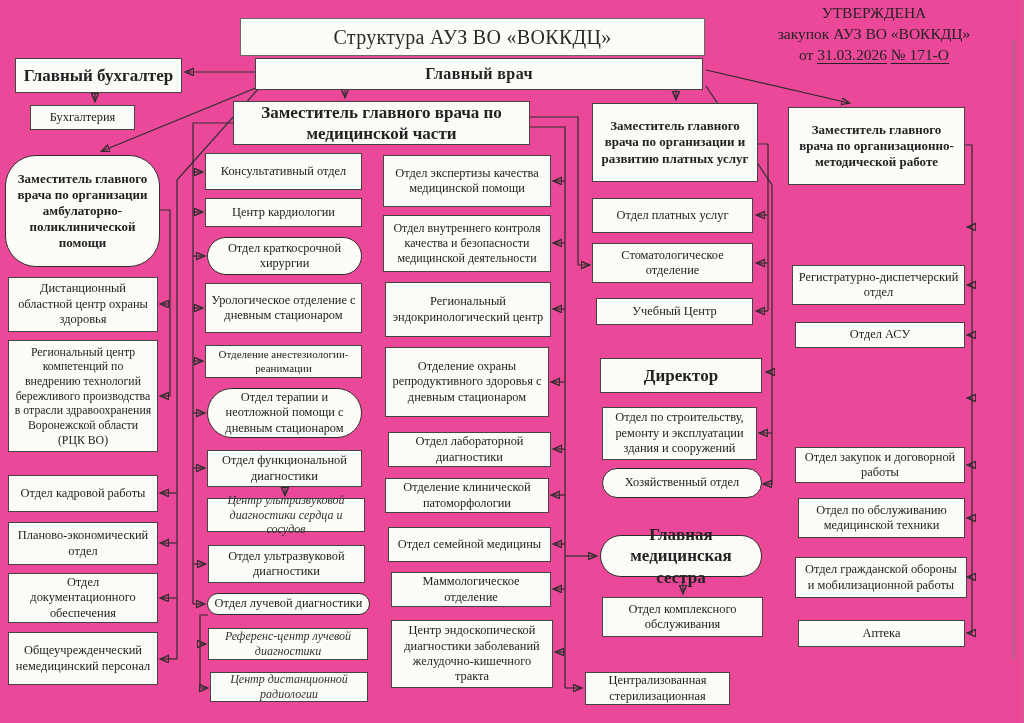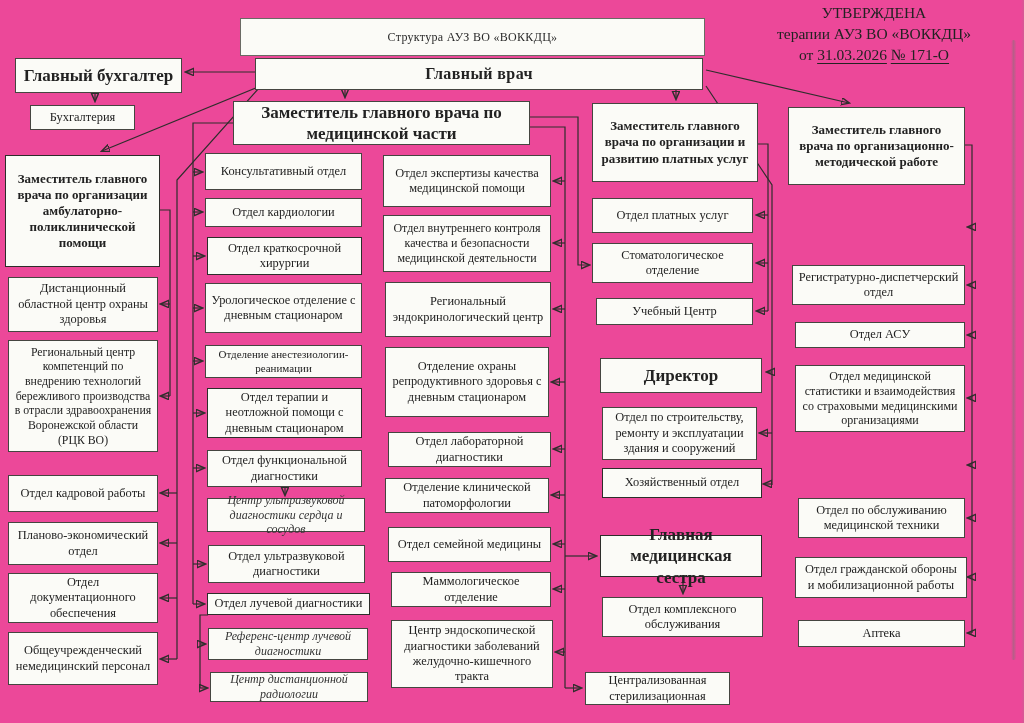--- a/index.html
+++ b/index.html
@@ -32,22 +32,22 @@
     border:1px solid #454540;
     background:#fbfbf7;
     display:flex;align-items:center;justify-content:center;
     text-align:center;
     font-size:12.4px;line-height:1.24;
     padding:2px 5px;
     color:#222;
   }
   .node.b{font-weight:bold;}
   .node.i{font-style:italic;font-size:12px;color:#333;}
-  .node.thick{border-width:1.6px;border-color:#2d2d2a;}
-  .node.title-box{font-size:12px;letter-spacing:.3px;color:#2a2a2a;border-color:#6a6a64;}
+  .node.thick{border-width:1.6px;border-color:#2d2d2a;border-radius:31px;}
+  .node.title-box{font-size:20px;letter-spacing:.3px;color:#2a2a2a;border-color:#6a6a64;}
   .node.chief{font-size:16px;letter-spacing:.4px;}
   .node.dep{font-size:13px;}
   .node.dep2{font-size:17px;}
   .approval{
     position:absolute;left:728px;top:3px;width:292px;
     text-align:center;font-size:15.5px;line-height:1.35;color:#222;
   }
   .approval .u{text-decoration:underline;text-underline-offset:3px;}
 </style>
 </head>
@@ -136,21 +136,21 @@
     <path d="M972,465 L968,465" marker-end="url(#arr)"></path>
     <path d="M972,518 L968,518" marker-end="url(#arr)"></path>
     <path d="M972,577 L968,577" marker-end="url(#arr)"></path>
     <path d="M972,633 L968,633" marker-end="url(#arr)"></path>
 
     <path d="M683,577 L683,593" marker-end="url(#arr)"></path>
   </svg>
 
   <div class="approval">
     <div>УТВЕРЖДЕНА</div>
-    <div>терапии АУЗ ВО «ВОККДЦ»</div>
+    <div>закупок АУЗ ВО «ВОККДЦ»</div>
     <div><span>от</span> <span class="u">31.03.2026</span> <span class="u">№ 171-О</span></div>
   </div>
 
   <div class="node title-box" style="left:240px;top:18px;width:465px;height:38px">Структура АУЗ ВО «ВОККДЦ»</div>
 
   <div class="node b dep2" style="left:15px;top:58px;width:167px;height:35px">Главный бухгалтер</div>
   <div class="node" style="left:30px;top:105px;width:105px;height:25px">Бухгалтерия</div>
   <div class="node b chief" style="left:255px;top:58px;width:448px;height:32px">Главный врач</div>
 
   <div class="node b dep thick" style="left:5px;top:155px;width:155px;height:112px">Заместитель главного врача по организации амбулаторно-поликлинической помощи</div>
@@ -159,21 +159,21 @@
   <div class="node b dep" style="left:788px;top:107px;width:177px;height:78px">Заместитель главного врача по организационно-методической работе</div>
 
   <div class="node" style="left:8px;top:277px;width:150px;height:55px">Дистанционный областной центр охраны здоровья</div>
   <div class="node" style="left:8px;top:340px;width:150px;height:112px;font-size:11.8px">Региональный центр компетенций по внедрению технологий бережливого производства в отрасли здравоохранения Воронежской области (РЦК ВО)</div>
   <div class="node" style="left:8px;top:475px;width:150px;height:37px">Отдел кадровой работы</div>
   <div class="node" style="left:8px;top:522px;width:150px;height:43px">Планово-экономический отдел</div>
   <div class="node" style="left:8px;top:573px;width:150px;height:50px">Отдел документационного обеспечения</div>
   <div class="node" style="left:8px;top:632px;width:150px;height:53px">Общеучрежденческий немедицинский персонал</div>
 
   <div class="node" style="left:205px;top:153px;width:157px;height:37px">Консультативный отдел</div>
-  <div class="node" style="left:205px;top:198px;width:157px;height:29px">Отдел кардиологии</div>
+  <div class="node" style="left:205px;top:198px;width:157px;height:29px">Центр кардиологии</div>
   <div class="node thick" style="left:207px;top:237px;width:155px;height:38px">Отдел краткосрочной хирургии</div>
   <div class="node" style="left:205px;top:283px;width:157px;height:50px">Урологическое отделение с дневным стационаром</div>
   <div class="node" style="left:205px;top:345px;width:157px;height:33px;font-size:11px">Отделение анестезиологии-реанимации</div>
   <div class="node thick" style="left:207px;top:388px;width:155px;height:50px">Отдел терапии и неотложной помощи с дневным стационаром</div>
   <div class="node i" style="left:207px;top:498px;width:158px;height:34px">Центр ультразвуковой диагностики сердца и сосудов</div>
   <div class="node" style="left:207px;top:450px;width:155px;height:37px">Отдел функциональной диагностики</div>
   <div class="node" style="left:208px;top:545px;width:157px;height:38px">Отдел ультразвуковой диагностики</div>
   <div class="node thick" style="left:207px;top:593px;width:163px;height:22px">Отдел лучевой диагностики</div>
   <div class="node i" style="left:208px;top:628px;width:160px;height:32px">Референс-центр лучевой диагностики</div>
   <div class="node i" style="left:210px;top:672px;width:158px;height:30px">Центр дистанционной радиологии</div>
@@ -193,20 +193,20 @@
   <div class="node" style="left:592px;top:243px;width:161px;height:40px">Стоматологическое отделение</div>
   <div class="node b dep2" style="left:600px;top:358px;width:162px;height:35px">Директор</div>
   <div class="node" style="left:602px;top:407px;width:155px;height:53px">Отдел по строительству, ремонту и эксплуатации здания и сооружений</div>
   <div class="node thick" style="left:602px;top:468px;width:160px;height:30px">Хозяйственный отдел</div>
   <div class="node b dep2 thick" style="left:600px;top:535px;width:162px;height:42px">Главная медицинская сестра</div>
   <div class="node" style="left:602px;top:597px;width:161px;height:40px">Отдел комплексного обслуживания</div>
   <div class="node" style="left:585px;top:672px;width:145px;height:33px">Централизованная стерилизационная</div>
 
   <div class="node" style="left:792px;top:265px;width:173px;height:40px">Регистратурно-диспетчерский отдел</div>
   <div class="node" style="left:795px;top:322px;width:170px;height:26px">Отдел АСУ</div>
-  <div class="node" style="left:795px;top:365px;width:170px;height:67px;font-size:12px">Отдел медицинской статистики и взаимодействия со страховыми медицинскими организациями</div>
+  <div class="node" style="left:795px;top:447px;width:170px;height:36px">Отдел закупок и договорной работы</div>
   <div class="node" style="left:798px;top:498px;width:167px;height:40px">Отдел по обслуживанию медицинской техники</div>
   <div class="node" style="left:795px;top:557px;width:172px;height:41px">Отдел гражданской обороны и мобилизационной работы</div>
   <div class="node" style="left:798px;top:620px;width:167px;height:27px">Аптека</div>
 
   <div class="scan-edge"></div>
   <div class="scan-edge2"></div>
 </div>
 
 </body></html>

